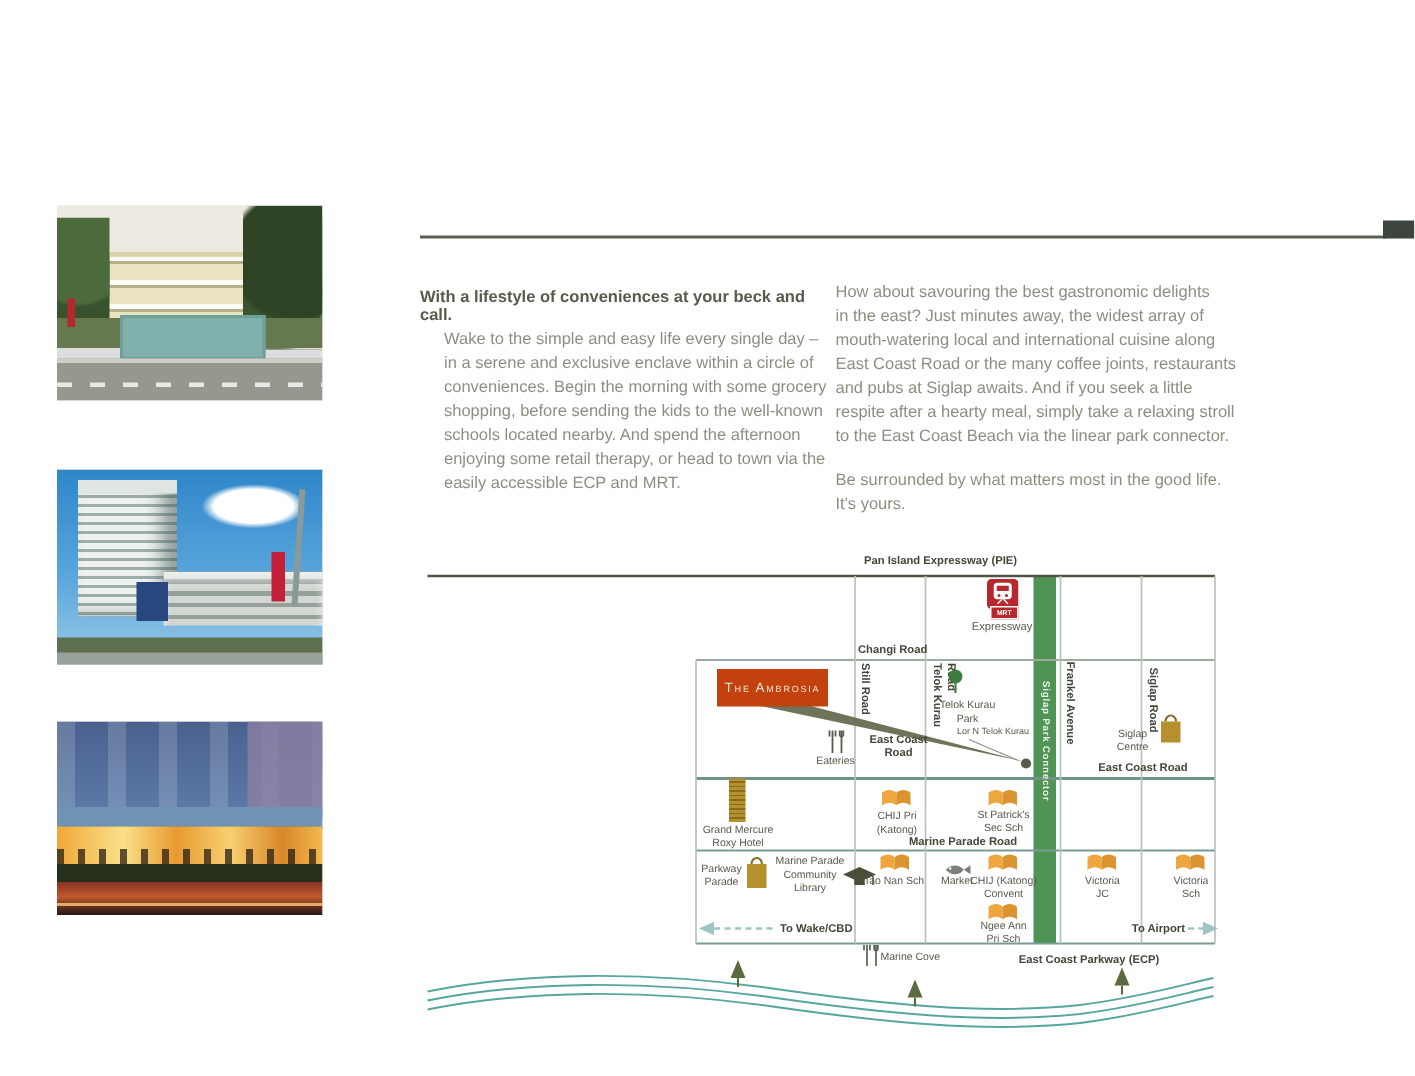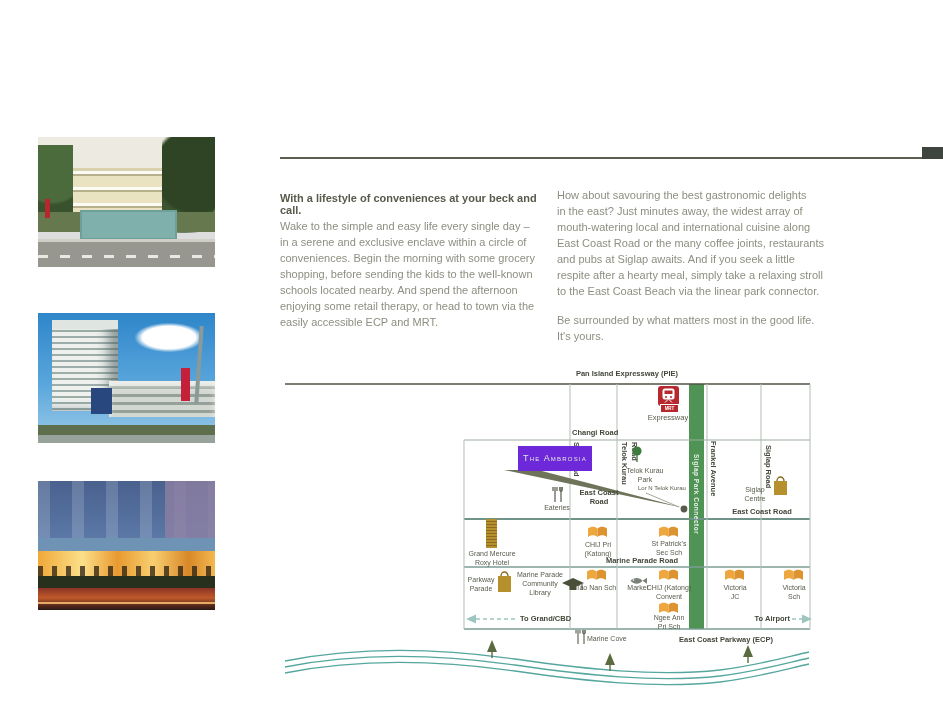--- a/index.html
+++ b/index.html
@@ -5,37 +5,37 @@
   html,body{margin:0;padding:0;background:#fff;}
   #page{position:relative;width:943px;height:717px;background:#fff;overflow:hidden;
         font-family:"Liberation Sans",sans-serif;}
   .abs{position:absolute;}
   
   .headline{left:280px;top:137px;width:560px;font-size:17px;font-weight:bold;color:#4b5043;letter-spacing:.2px;}
   .rule{left:280px;top:157px;width:644px;height:2px;background:#5a5e51;}
   .rule-cap{left:922px;top:147px;width:21px;height:12px;background:#3e443e;}
   .intro{left:280px;top:192px;width:270px;font-size:11px;font-weight:bold;color:#565b4b;}
   .para{font-size:11px;line-height:1.45;color:#8c8f80;white-space:pre-line;}
-  .para-left{left:280px;top:219px;width:276px;}
+  .para-left{left:296px;top:219px;width:276px;}
   .para-r1{left:557px;top:188px;width:288px;}
   .para-r2{left:557px;top:313px;width:288px;}
   
   .photo{left:38px;width:177px;overflow:hidden;background:#ddd;}
   .photo>div{position:absolute;}
   
   #map{left:280px;top:368px;width:535px;height:330px;}
   #map svg.grid{position:absolute;left:0;top:0;}
   .ml{position:absolute;font-size:7px;line-height:1.25;color:#565b4b;text-align:center;white-space:pre-line;}
   .mb{font-weight:bold;color:#42473a;font-size:7.5px;}
   .vert{writing-mode:vertical-rl;text-align:left;}
   .vlr{writing-mode:vertical-lr;text-align:left;}
   .tiny{font-size:6px;}
   .spc-label{color:#eaf2ea;font-weight:bold;font-size:6.5px;letter-spacing:.5px;}
-  .ambrosia{left:198px;top:78px;width:74px;height:25px;background:#6d28d9;color:#e4e7da;
-            font-variant:small-caps;font-size:9px;letter-spacing:1.2px;text-align:center;line-height:25px;margin-left:40px;}
+  .ambrosia{left:198px;top:78px;width:74px;height:25px;background:#c2410c;color:#e4e7da;
+            font-variant:small-caps;font-size:9px;letter-spacing:1.2px;text-align:center;line-height:25px;}
   .mrt-tag{left:380px;top:36px;width:17px;height:7px;background:#b6282d;color:#fff;font-size:4.5px;
            font-weight:bold;text-align:center;line-height:7px;border:.5px solid #fff;}
   .bldg{background:repeating-linear-gradient(180deg,#b7902e 0 2px,#8a6b20 2px 3px);}
   .icon{position:absolute;}
 </style>
 </head>
 <body>
 
 <div id="page">
 
@@ -288,21 +288,21 @@
 JC</div>
     <div class="icon" style="left:503px;top:200px;">
       <svg width="21" height="14">
           <path d="M1,3.5 C4,1 8,1 10.5,3.5 L10.5,12 C8,9.5 4,9.5 1,12 Z" fill="#eda73e"></path>
           <path d="M20,3.5 C17,1 13,1 10.5,3.5 L10.5,12 C13,9.5 17,9.5 20,12 Z" fill="#dd9430"></path>
         </svg>
     </div>
     <div class="ml" style="left:496px;top:216px;width:36px;">Victoria
 Sch</div>
 
-    <div class="ml mb" style="left:240px;top:246px;width:60px;text-align:left;">To Grand/CBD</div>
+    <div class="ml mb" style="left:240px;top:246px;width:60px;text-align:left;">To Wake/CBD</div>
     <div class="ml mb" style="left:468px;top:246px;width:42px;text-align:right;">To Airport</div>
 
     <div class="icon" style="left:294px;top:261px;">
       <svg width="13" height="16">
           <g stroke="#565b4b" stroke-width="1.1" fill="none">
             <line x1="4" y1="1" x2="4" y2="15"></line>
             <line x1="2" y1="1" x2="2" y2="4.5"></line>
             <line x1="6" y1="1" x2="6" y2="4.5"></line>
             <line x1="10" y1="1" x2="10" y2="15"></line>
             <path d="M8.8,1 v3 a1.4,1.7 0 0 0 2.4,0 V1"></path>

